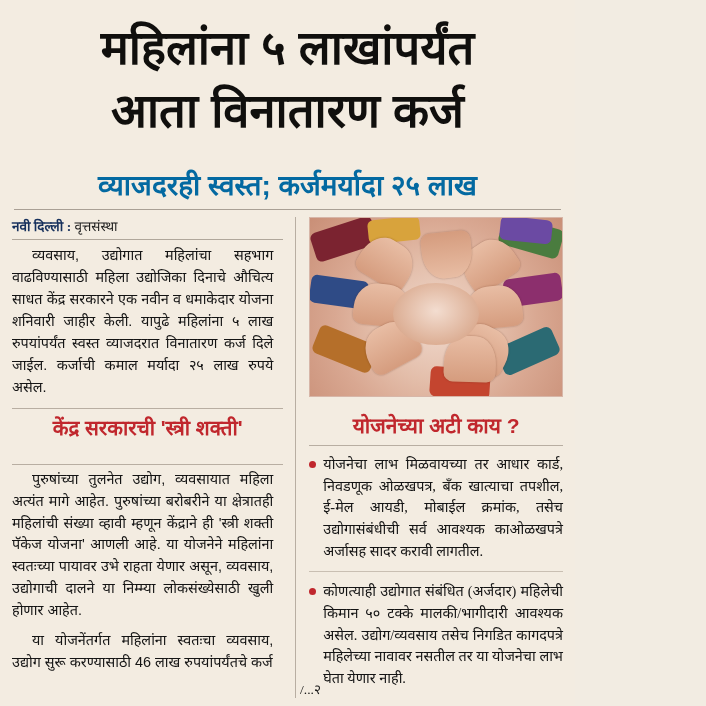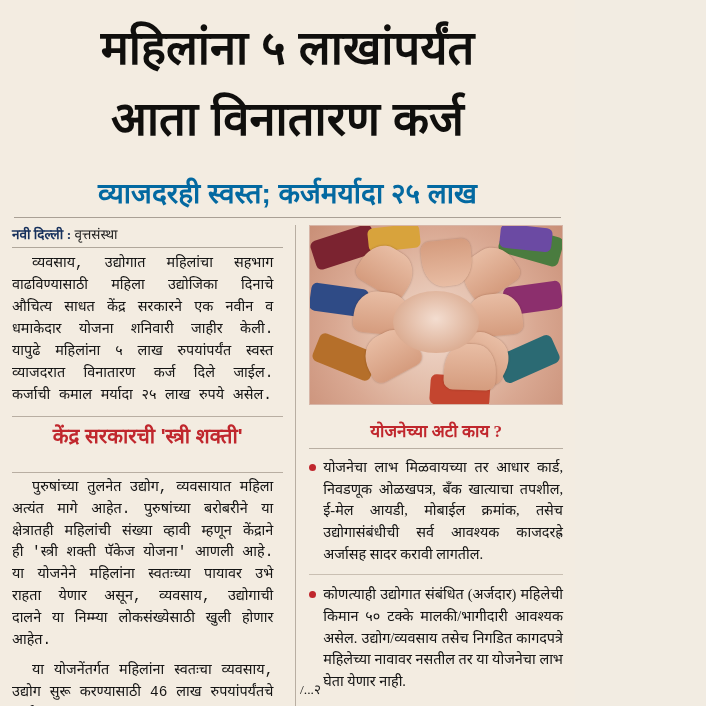--- a/index.html
+++ b/index.html
@@ -32,21 +32,21 @@
   }
   .headline .line1,
   .headline .line2 {
     display: block;
     font-size: 47px;
     font-family: "Liberation Sans", sans-serif;
     font-weight: bold;
     color: #100f0d;
   }
   .headline .line1 { margin-top: 12px; }
-  .headline .line2 { margin-top: 18px; }
+  .headline .line2 { margin-top: 10px; }
 
   .subhead {
     text-align: center;
     font-size: 28px;
     font-family: "Liberation Sans", sans-serif;
     font-weight: bold;
     color: #0369a1;
     margin-top: 28px;
     margin-bottom: 6px;
   }
@@ -92,21 +92,21 @@
     margin: 3px 0 5px 0;
   }
 
   p.body {
     font-size: 14.4px;
     line-height: 1.52;
     color: #141414;
     margin: 0 10px 8px 0;
     text-align: justify;
     text-indent: 20px;
-    font-family: Liberation Mono, monospace;
+    font-family: Liberation Sans, sans-serif;
   }
 
   
   .redbox {
     margin: 10px 0 4px 0;
     padding: 6px 0 22px 0;
     border-top: 1px solid #b8aea2;
     border-bottom: 1px solid #b8aea2;
     text-align: center;
   }
@@ -150,24 +150,24 @@
     left: 50%; top: 54%;
     width: 86px; height: 62px;
     transform: translate(-50%,-50%);
     background: radial-gradient(ellipse at 50% 45%, #f3ddd0 0%, #dcae94 70%, #c8876b 100%);
     border-radius: 50%;
   }
 
   .right-heading {
     color: #c0272d;
     font-weight: bold;
-    font-size: 17px;
+    font-size: 21px;
     text-align: center;
     margin: 14px 0 6px 0;
-    font-family: Liberation Serif, serif;
+    font-family: Liberation Sans, sans-serif;
   }
   .right-rule {
     border: 0;
     border-top: 1px solid #b8aea2;
     margin: 4px 0 8px 0;
   }
 
   ul.bullets {
     list-style: none;
     margin: 0;
@@ -263,21 +263,21 @@
         <div class="hand" style="left:112px; top:14px;  width:50px; height:46px; transform:rotate(174deg);"></div>
         <div class="hand" style="left:134px; top:118px; width:52px; height:46px; transform:rotate(2deg);"></div>
 
         <div class="center-blob"></div>
       </div>
 
       <div class="right-heading">योजनेच्या अटी काय ?</div>
       <hr class="right-rule">
 
       <ul class="bullets">
-        <li>योजनेचा लाभ मिळवायच्या तर आधार कार्ड, निवडणूक ओळखपत्र, बँक खात्याचा तपशील, ई-मेल आयडी, मोबाईल क्रमांक, तसेच उद्योगासंबंधीची सर्व आवश्यक काजदरह्रे अर्जासह सादर करावी लागतील.</li>
+        <li>योजनेचा लाभ मिळवायच्या तर आधार कार्ड, निवडणूक ओळखपत्र, बँक खात्याचा तपशील, ई-मेल आयडी, मोबाईल क्रमांक, तसेच उद्योगासंबंधीची सर्व आवश्यक काओळखपत्रे अर्जासह सादर करावी लागतील.</li>
       </ul>
       <hr class="bullet-sep">
       <ul class="bullets">
         <li>कोणत्याही उद्योगात संबंधित (अर्जदार) महिलेची किमान ५० टक्के मालकी/भागीदारी आवश्यक असेल. उद्योग/व्यवसाय तसेच निगडित कागदपत्रे महिलेच्या नावावर नसतील तर या योजनेचा लाभ घेता येणार नाही.</li>
       </ul>
     </div>
   </div>
 
   <div class="contd" style="position:absolute; left:300px; bottom:8px;">/...२</div>
 </div>

